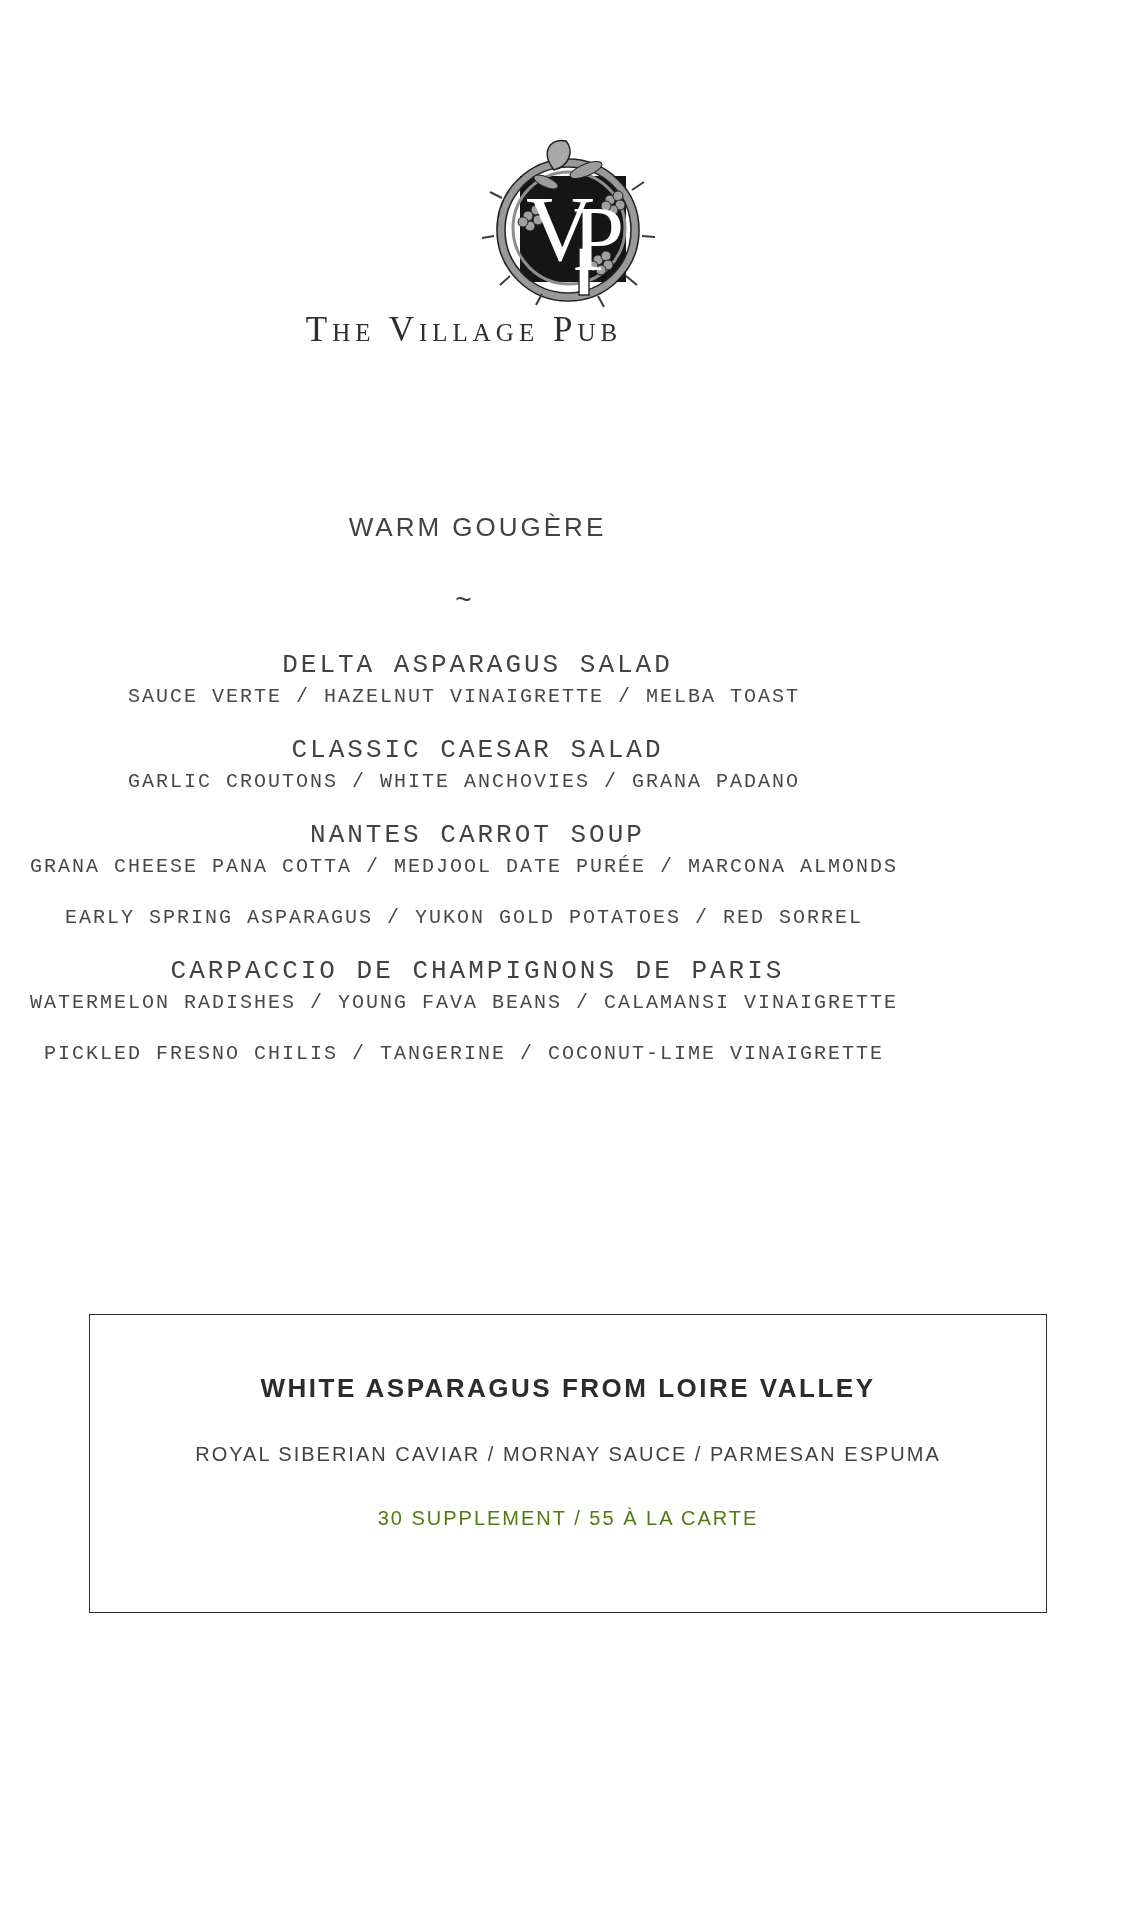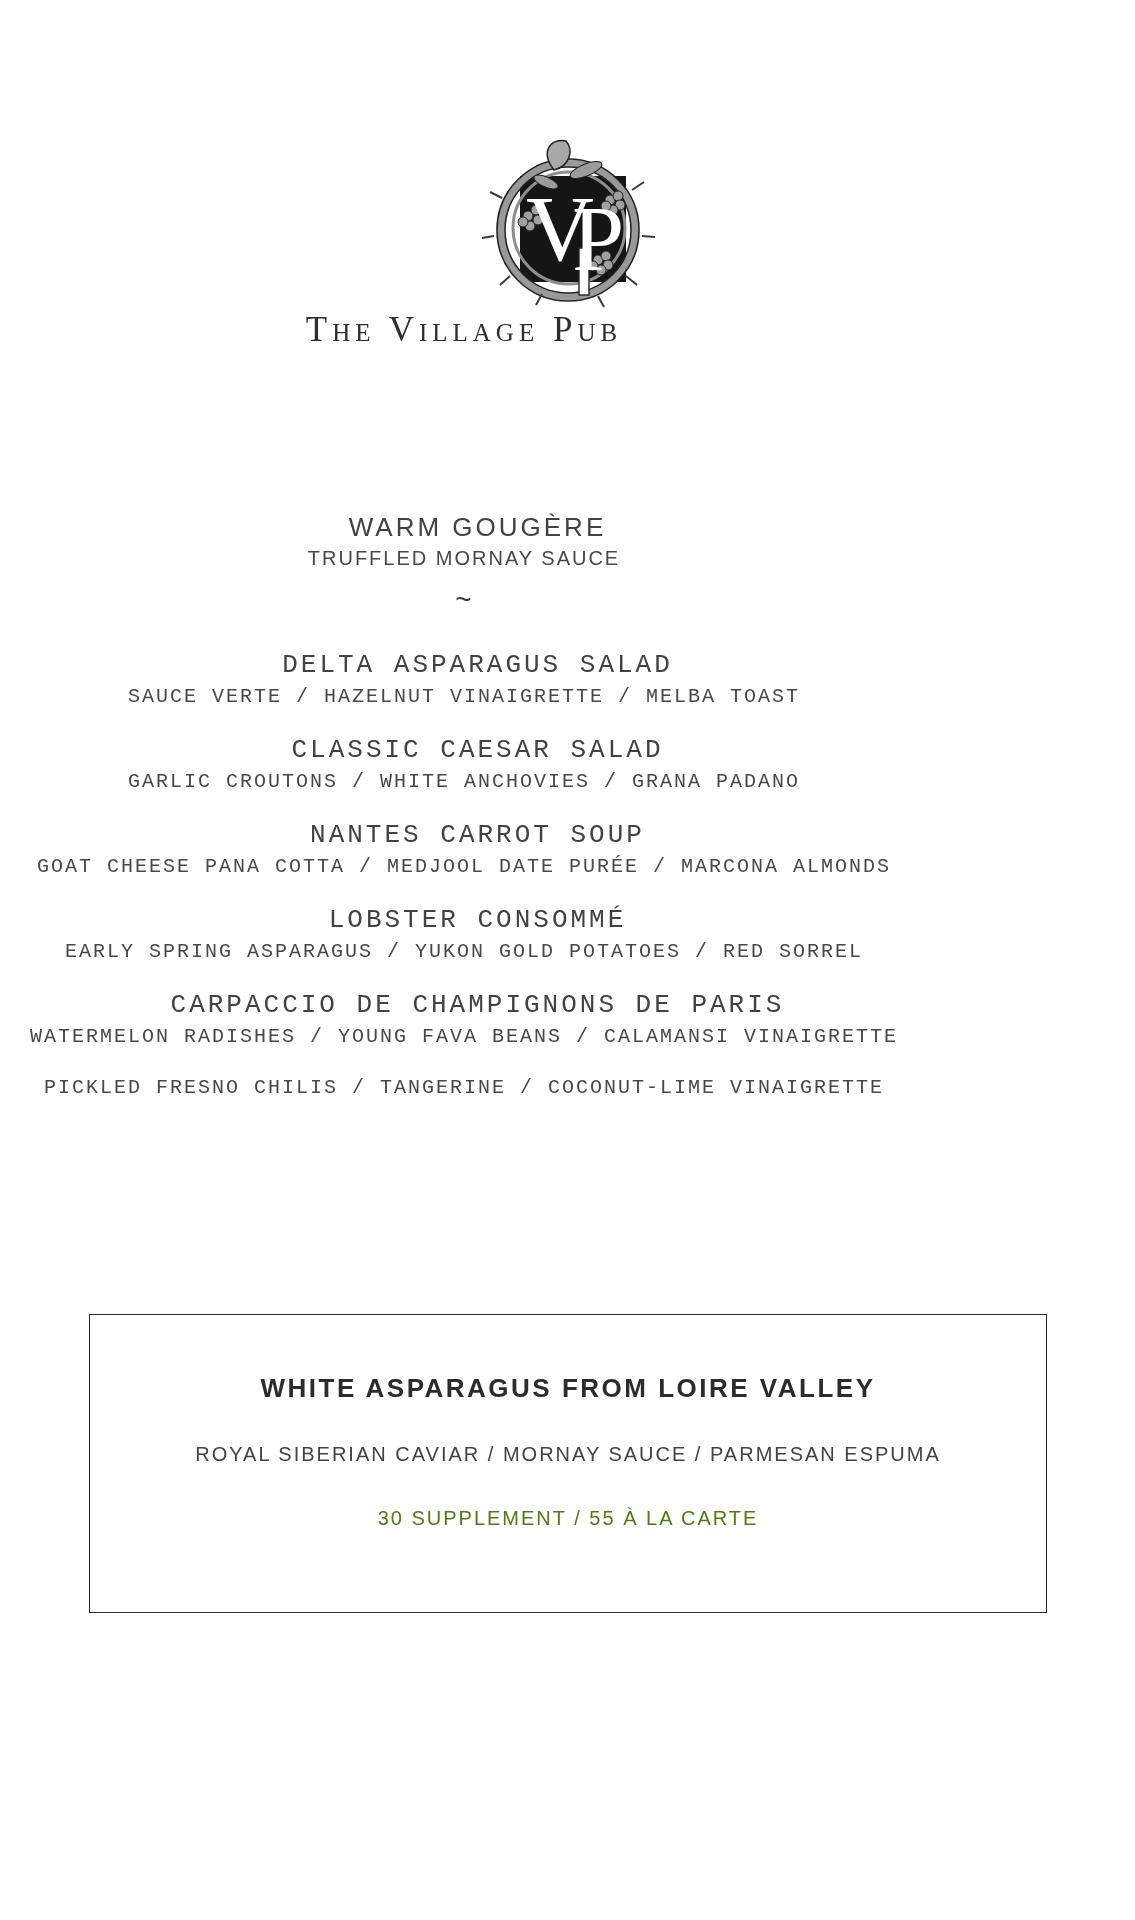--- a/index.html
+++ b/index.html
@@ -150,40 +150,38 @@
 
     <text x="46" y="124" font-family="'Liberation Serif', serif" font-size="94" fill="#ffffff">V</text>
     <text x="92" y="134" font-family="'Liberation Serif', serif" font-size="94" fill="#ffffff">P</text>
   </svg>
 </div>
 
 <div class="abs-center restaurant-name">The Village Pub</div>
 
 <div class="abs-center opener">
   <div class="course-name">WARM GOUGÈRE</div>
-  <div class="course-desc">TRUFFLED MORNAY SAUCE</div>
 </div>
 
 <div class="abs-center divider">~</div>
 
 <div class="abs-center courses">
   <div class="course">
     <div class="course-name">DELTA ASPARAGUS SALAD</div>
     <div class="course-desc">SAUCE VERTE / HAZELNUT VINAIGRETTE / MELBA TOAST</div>
   </div>
   <div class="course">
     <div class="course-name">CLASSIC CAESAR SALAD</div>
     <div class="course-desc">GARLIC CROUTONS / WHITE ANCHOVIES / GRANA PADANO</div>
   </div>
   <div class="course">
     <div class="course-name">NANTES CARROT SOUP</div>
-    <div class="course-desc">GOAT CHEESE PANA COTTA / MEDJOOL DATE PURÉE / MARCONA ALMONDS</div>
+    <div class="course-desc">GRANA CHEESE PANA COTTA / MEDJOOL DATE PURÉE / MARCONA ALMONDS</div>
   </div>
   <div class="course">
-    <div class="course-name">LOBSTER CONSOMMÉ</div>
     <div class="course-desc">EARLY SPRING ASPARAGUS / YUKON GOLD POTATOES / RED SORREL</div>
   </div>
   <div class="course">
     <div class="course-name">CARPACCIO DE CHAMPIGNONS DE PARIS</div>
     <div class="course-desc">WATERMELON RADISHES / YOUNG FAVA BEANS / CALAMANSI VINAIGRETTE</div>
   </div>
   <div class="course">
     <div class="course-desc">PICKLED FRESNO CHILIS / TANGERINE / COCONUT-LIME VINAIGRETTE</div>
   </div>
   <div class="course">

